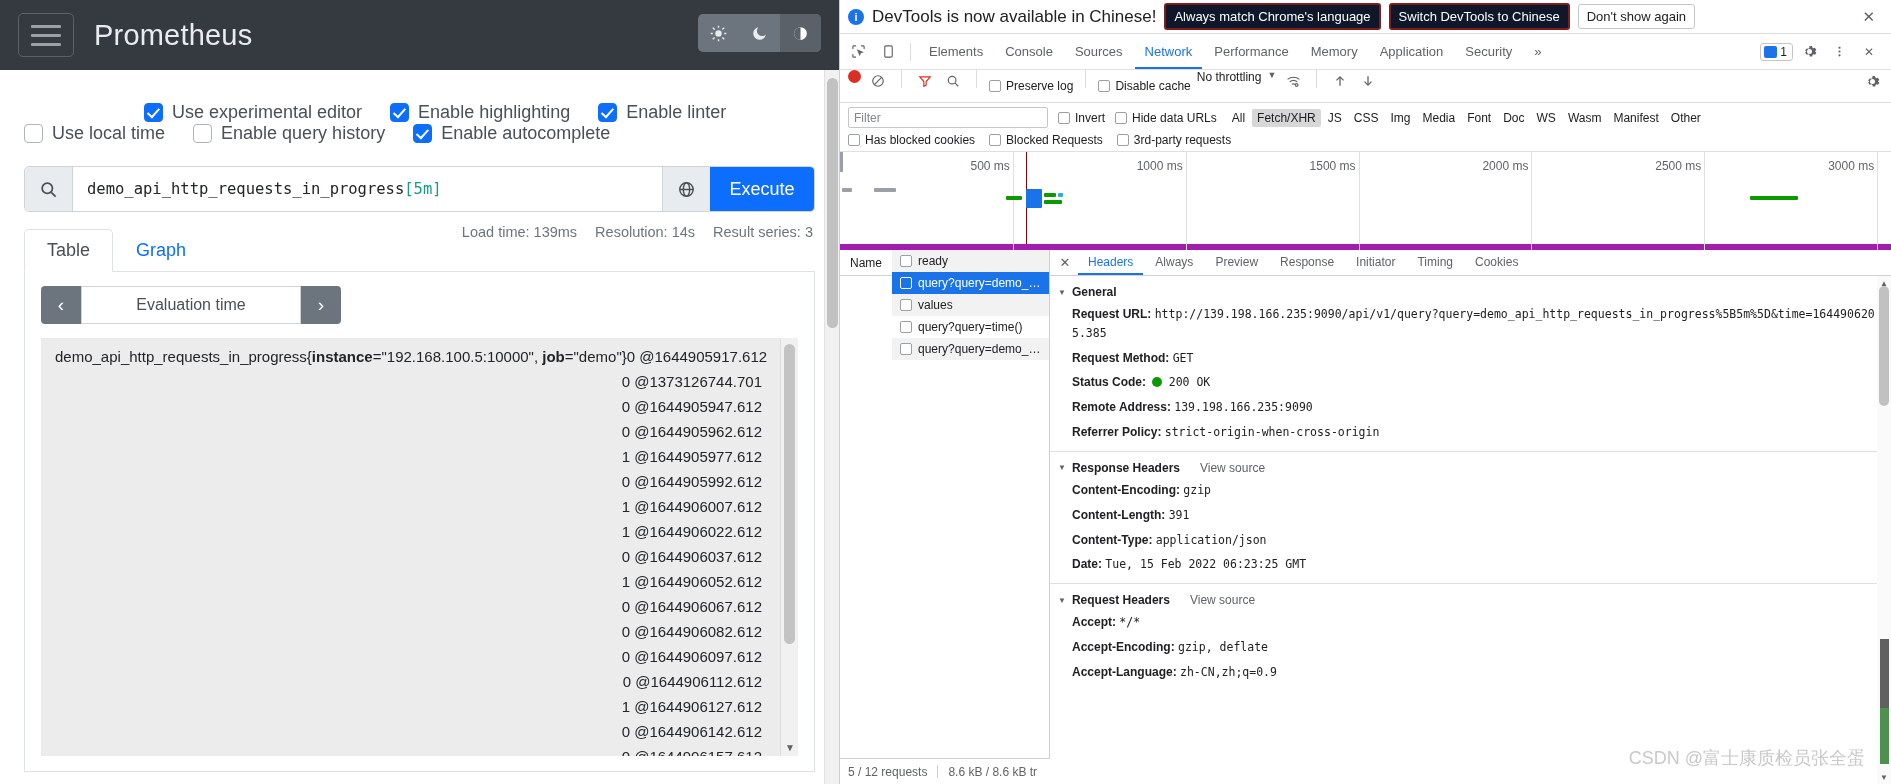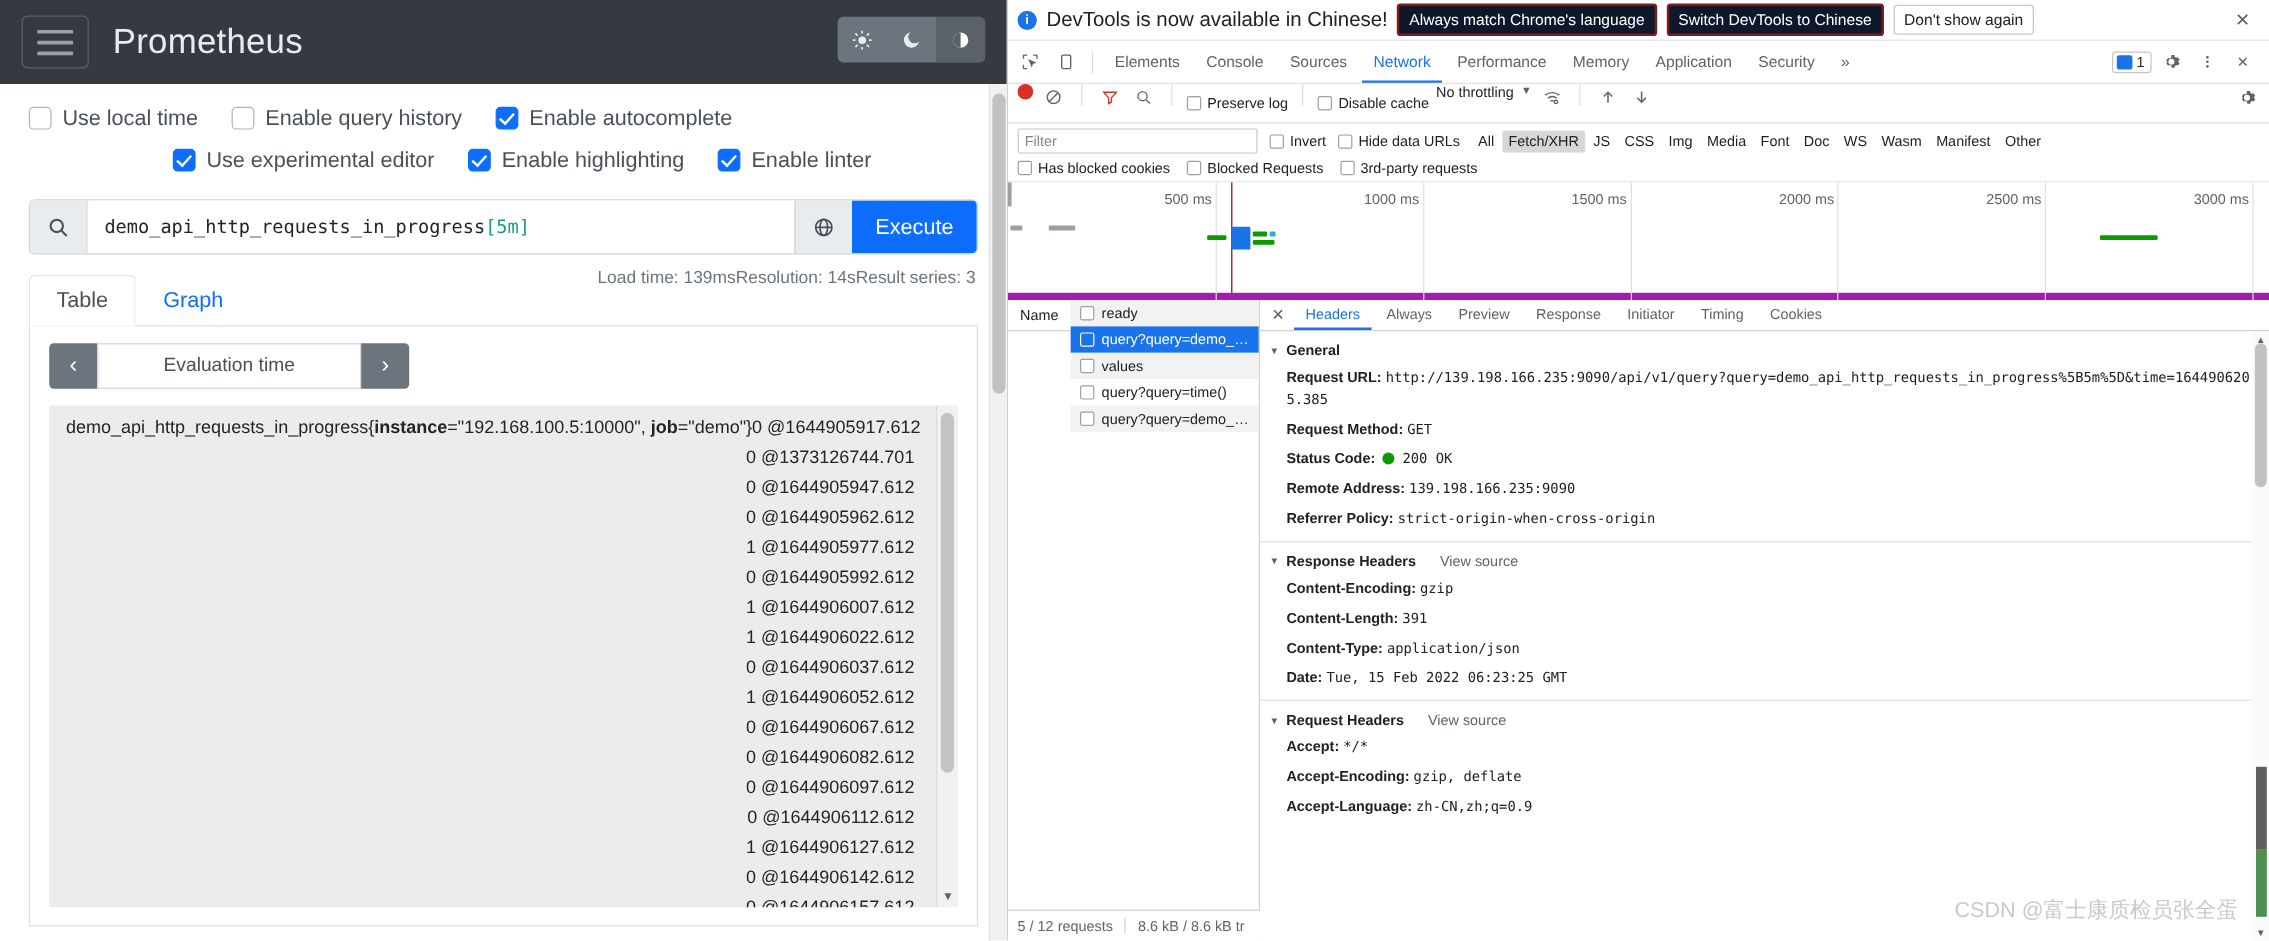--- a/index.html
+++ b/index.html
@@ -101,21 +101,21 @@
     padding: 10px 22px; font-size: 18px; color: #0d6efd;
     cursor: pointer; border: 1px solid transparent; margin-bottom: -1px;
   }
   .ptab.active {
     color: #495057; background: #fff;
     border-color: #dee2e6 #dee2e6 #fff;
     border-radius: 5px 5px 0 0;
   }
   .loadinfo {
     position: absolute; right: 2px; top: -6px;
-    font-size: 14.5px; color: #6c757d; display: flex;  text-align: center;
+    font-size: 14.5px; color: #6c757d; display: flex; gap: 18px; text-align: center;
   }
 
   .panel { border: 1px solid #dee2e6; border-top: none; padding: 14px 16px 0 16px; height: 500px; }
   .eval-row { display: flex; height: 38px; width: 300px; }
   .eval-btn {
     width: 40px; background: #6c757d; color: #fff;
     display: flex; align-items: center; justify-content: center;
     cursor: pointer; font-size: 19px;
   }
   .eval-btn.l { border-radius: 4px 0 0 4px; }
@@ -294,47 +294,47 @@
           <svg width="17" height="17" viewBox="0 0 24 24">
               <circle cx="12" cy="12" r="9" fill="#fff"></circle>
               <path d="M12 3a9 9 0 000 18z" fill="#5a6169"></path>
             </svg>
         </button>
       </div>
     </div>
 
     <div class="prom-body">
 
+      <div class="chk-row r2">
+        <label class="chk">
+          <span class="box on"></span>
+          <span>Use experimental editor</span>
+        </label>
+        <label class="chk">
+          <span class="box on"></span>
+          <span>Enable highlighting</span>
+        </label>
+        <label class="chk">
+          <span class="box on"></span>
+          <span>Enable linter</span>
+        </label>
+      </div>
+
       <div class="chk-row r1">
         <label class="chk">
           <span class="box"></span>
           <span>Use local time</span>
         </label>
         <label class="chk">
           <span class="box"></span>
           <span>Enable query history</span>
         </label>
         <label class="chk">
           <span class="box on"></span>
           <span>Enable autocomplete</span>
-        </label>
-      </div>
-
-      <div class="chk-row r2">
-        <label class="chk">
-          <span class="box on"></span>
-          <span>Use experimental editor</span>
-        </label>
-        <label class="chk">
-          <span class="box on"></span>
-          <span>Enable highlighting</span>
-        </label>
-        <label class="chk">
-          <span class="box on"></span>
-          <span>Enable linter</span>
         </label>
       </div>
 
       <div class="query-row">
         <div class="q-icon">
           <svg width="19" height="19" viewBox="0 0 24 24" fill="none" stroke="#495057" stroke-width="2.2">
               <circle cx="10.5" cy="10.5" r="6.5"></circle>
               <line x1="15.5" y1="15.5" x2="21" y2="21"></line>
             </svg>
         </div>

